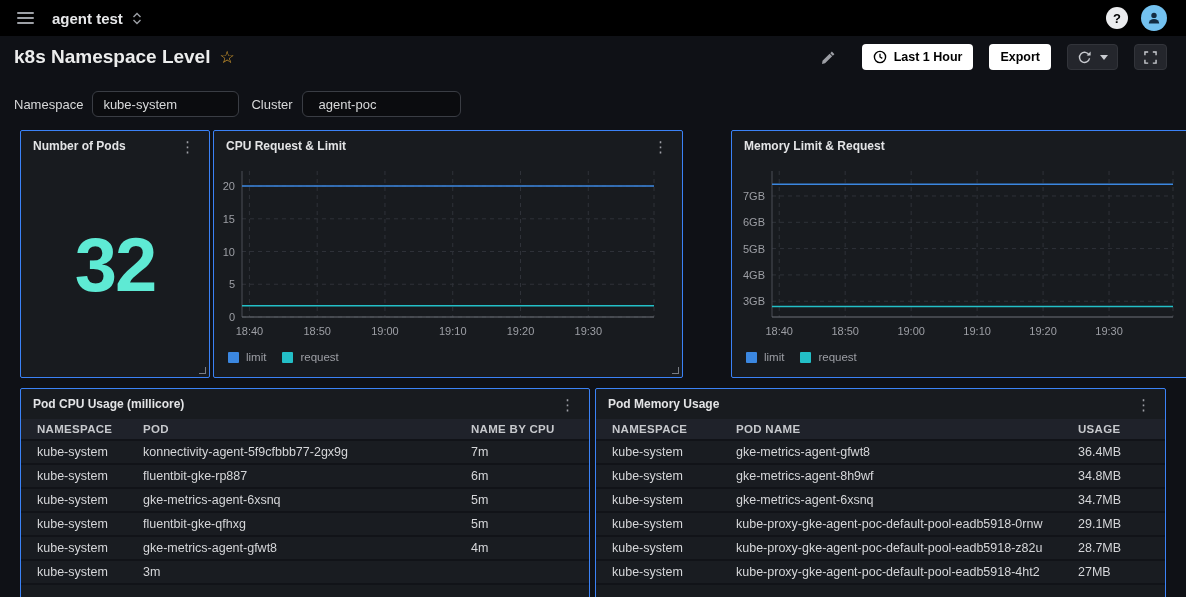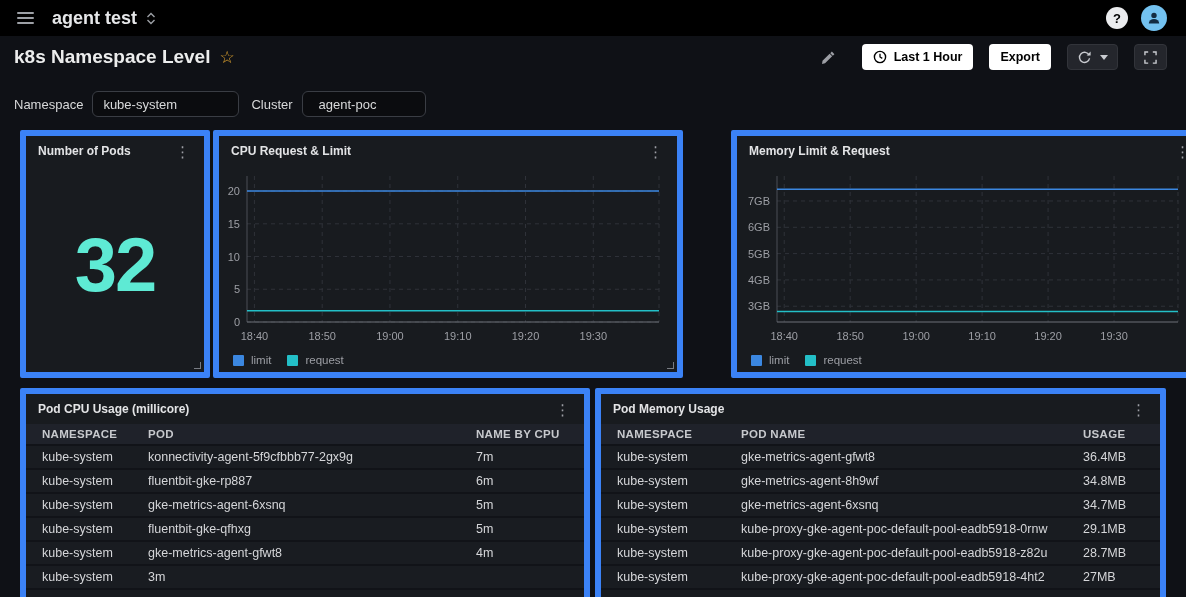--- a/index.html
+++ b/index.html
@@ -6,21 +6,21 @@
   html,body { width:1186px; height:597px; overflow:hidden; background:#0f1116;
     font-family:"Liberation Sans", sans-serif; color:#d8d9da; }
 
   
   #topnav { position:absolute; left:0; top:0; width:1186px; height:36px; background:#000;
     display:flex; align-items:center; }
   .burger { width:17px; height:12px; margin-left:17px; display:flex; flex-direction:column;
     justify-content:space-between; cursor:pointer; }
   .burger i { display:block; height:2px; background:#9da0a6; border-radius:1px; }
   .dash-switcher { display:flex; align-items:center; gap:9px; margin-left:18px; cursor:pointer; }
-  .dash-switcher .name { font-size:18px; font-weight:700; color:#e6e7e9; }
+  .dash-switcher .name { font-size:15px; font-weight:700; color:#e6e7e9; }
   .updown { display:flex; flex-direction:column; gap:1px; }
   .topnav-right { margin-left:auto; display:flex; align-items:center; gap:13px; margin-right:19px; }
   .help-circle { width:22px; height:22px; border-radius:50%; background:#ebecee; color:#000;
     font-size:13px; font-weight:700; display:flex; align-items:center; justify-content:center; cursor:pointer; }
   .avatar { width:26px; height:26px; border-radius:50%; background:#73c2f0;
     display:flex; align-items:center; justify-content:center; cursor:pointer; }
 
   
   #titlebar { position:absolute; left:0; top:40px; width:1186px; height:34px;
     display:flex; align-items:center; padding:0 19px 0 14px; }
@@ -36,42 +36,42 @@
   .caret { width:0; height:0; border-left:4px solid transparent; border-right:4px solid transparent;
     border-top:5px solid #c9cbd0; }
 
   
   #varbar { position:absolute; left:0; top:90px; width:1186px; height:28px;
     display:flex; align-items:center; padding-left:14px; gap:12px; }
   .var-group { display:flex; align-items:center; gap:9px; }
   .var-label { font-size:13px; color:#d8d9da; }
   .var-input { height:26px; background:#0b0c0f; border:1px solid #3a3d44; border-radius:6px;
     color:#d8d9da; font-family:inherit; font-size:13px; padding:0 10px; outline:none; }
-  #ns-input { width:147px; } #cluster-input { width:124px;padding-left:16px; }
-
-  
-  .panel { position:absolute; background:#181b1f; border:6px solid #3b82f6; border-radius:2px; }
+  #ns-input { width:147px; } #cluster-input { width:159px;padding-left:16px; }
+
+  
+  .panel { position:absolute; background:#181b1f; border:1px solid #3b82f6; border-radius:2px; }
   .panel-header { height:30px; display:flex; align-items:center; padding:0 10px 0 12px; }
   .panel-title { font-size:12px; font-weight:700; color:#e3e4e6; cursor:pointer; }
   .kebab { margin-left:auto; color:#9d9fa5; font-size:15px; cursor:pointer; line-height:1; padding:2px 4px; }
   .resize-handle { position:absolute; right:3px; bottom:3px; width:7px; height:7px;
     border-right:1px solid #787c83; border-bottom:1px solid #787c83; cursor:nwse-resize; }
 
   #panel-pods   { left:20px;  top:130px; width:190px; height:248px; }
   #panel-cpu    { left:213px; top:130px; width:470px; height:248px; }
   #panel-mem    { left:687px; top:130px; width:479px; height:248px;margin-left:44px; }
   #panel-cputab { left:20px;  top:388px; width:570px; height:260px; }
   #panel-memtab { left:595px; top:388px; width:571px; height:260px; }
 
   .big-stat { position:absolute; left:0; top:30px; right:0; bottom:10px;
     display:flex; align-items:center; justify-content:center;
     font-size:76px; font-weight:700; color:#5eead4; letter-spacing:-2px; }
 
   svg text { font-family:"Liberation Sans", sans-serif; }
-  .legend { position:absolute; left:0; bottom:6px; height:20px; display:flex; align-items:flex-end;
+  .legend { position:absolute; left:0; bottom:6px; height:20px; display:flex; align-items:flex-start;
     gap:16px; padding-left:14px; }
   .legend-item { display:flex; align-items:center; gap:7px; cursor:pointer; }
   .legend-swatch { width:11px; height:11px; border-radius:1px; display:inline-block; }
   .legend-label { font-size:11.5px; color:#9d9fa5; }
 
   
   .table { position:absolute; left:0; top:30px; right:0; }
   .t-row { display:grid; align-items:center; }
   #panel-cputab .t-row { grid-template-columns:106px 328px 1fr; }
   #panel-memtab .t-row { grid-template-columns:124px 342px 1fr; }

